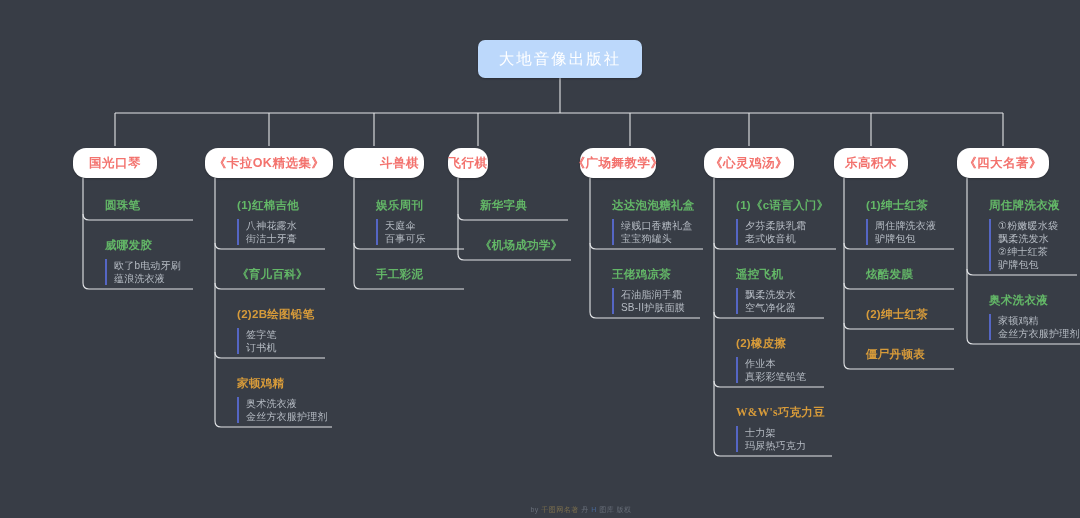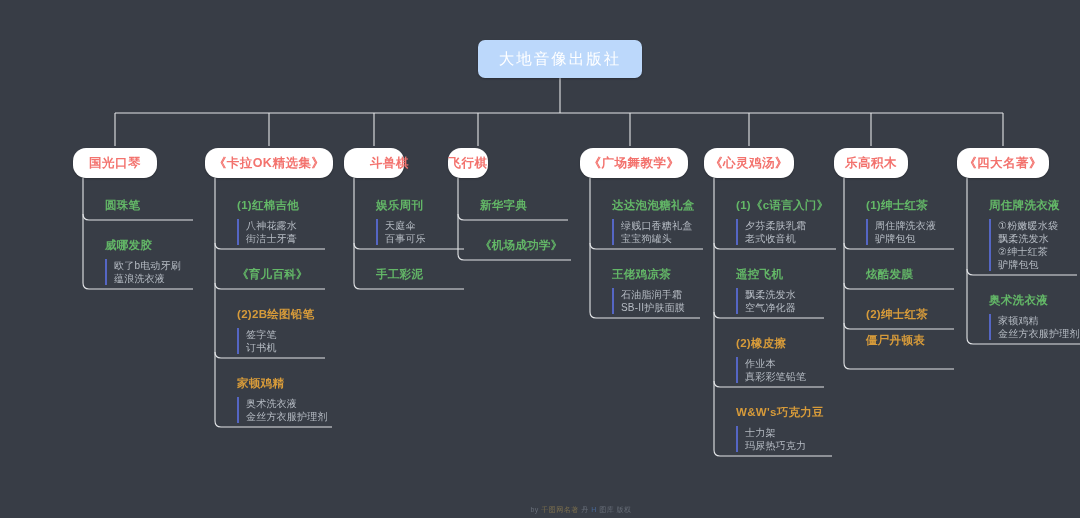--- a/index.html
+++ b/index.html
@@ -205,21 +205,21 @@
           <div class="l3-item">订书机</div>
         </div>
       </div>
       <div class="l2" style="left: 196px; top: 376px;">
         <div class="l2-label orange">家顿鸡精</div>
         <div class="l3">
           <div class="l3-item">奥术洗衣液</div>
           <div class="l3-item">金丝方衣服护理剂</div>
         </div>
       </div>
-      <div class="l1" style="left: 303px; top: 148px; width: 60px; padding-left: 41px;">
+      <div class="l1" style="left: 303px; top: 148px; width: 80px; padding-left: 41px;">
         <span>斗兽棋</span>
       </div>
       <div class="l2" style="left: 335px; top: 198px;">
         <div class="l2-label green">娱乐周刊</div>
         <div class="l3">
           <div class="l3-item">天庭伞</div>
           <div class="l3-item">百事可乐</div>
         </div>
       </div>
       <div class="l2" style="left: 335px; top: 267px;">
@@ -227,21 +227,21 @@
       </div>
       <div class="l1" style="left: 407px; top: 148px; width: 40px;">
         <span>飞行棋</span>
       </div>
       <div class="l2" style="left: 439px; top: 198px; font-family: Liberation Serif, serif;">
         <div class="l2-label green">新华字典</div>
       </div>
       <div class="l2" style="left: 439px; top: 238px;">
         <div class="l2-label green">《机场成功学》</div>
       </div>
-      <div class="l1" style="left: 539px; top: 148px; width: 108px;">
+      <div class="l1" style="left: 539px; top: 148px; width: 76px;">
         <span>《广场舞教学》</span>
       </div>
       <div class="l2" style="left: 571px; top: 198px;">
         <div class="l2-label green">达达泡泡糖礼盒</div>
         <div class="l3">
           <div class="l3-item">绿贱口香糖礼盒</div>
           <div class="l3-item">宝宝狗罐头</div>
         </div>
       </div>
       <div class="l2" style="left: 571px; top: 267px;">
@@ -268,21 +268,21 @@
           <div class="l3-item">空气净化器</div>
         </div>
       </div>
       <div class="l2" style="left: 695px; top: 336px;">
         <div class="l2-label orange">(2)橡皮擦</div>
         <div class="l3">
           <div class="l3-item">作业本</div>
           <div class="l3-item">真彩彩笔铅笔</div>
         </div>
       </div>
-      <div class="l2" style="left: 695px; top: 405px;">
+      <div class="l2" style="left: 695px; top: 405px; font-family: Liberation Serif, serif;">
         <div class="l2-label orange">W&amp;W's巧克力豆</div>
         <div class="l3">
           <div class="l3-item">士力架</div>
           <div class="l3-item">玛尿热巧克力</div>
         </div>
       </div>
       <div class="l1" style="left: 793px; top: 148px; width: 74px;">
         <span>乐高积木</span>
       </div>
       <div class="l2" style="left: 825px; top: 198px;">
@@ -291,21 +291,21 @@
           <div class="l3-item">周住牌洗衣液</div>
           <div class="l3-item">驴牌包包</div>
         </div>
       </div>
       <div class="l2" style="left: 825px; top: 267px;">
         <div class="l2-label green">炫酷发膜</div>
       </div>
       <div class="l2" style="left: 825px; top: 307px;">
         <div class="l2-label orange">(2)绅士红茶</div>
       </div>
-      <div class="l2" style="left: 825px; top: 333px;">
+      <div class="l2" style="left: 825px; top: 347px;">
         <div class="l2-label orange">僵尸丹顿表</div>
       </div>
       <div class="l1" style="left: 916px; top: 148px; width: 92px;">
         <span>《四大名著》</span>
       </div>
       <div class="l2" style="left: 948px; top: 198px;">
         <div class="l2-label green">周住牌洗衣液</div>
         <div class="l3">
           <div class="l3-item">①粉嫩暖水袋</div>
           <div class="l3-item">飘柔洗发水</div>

